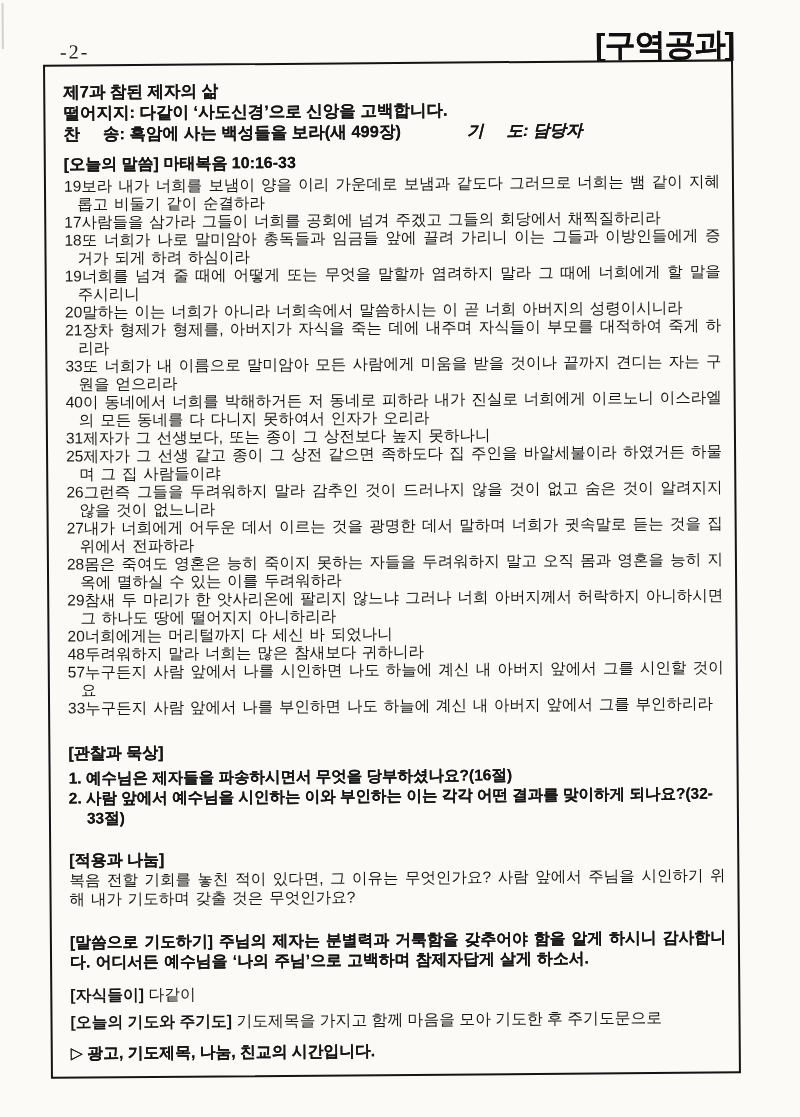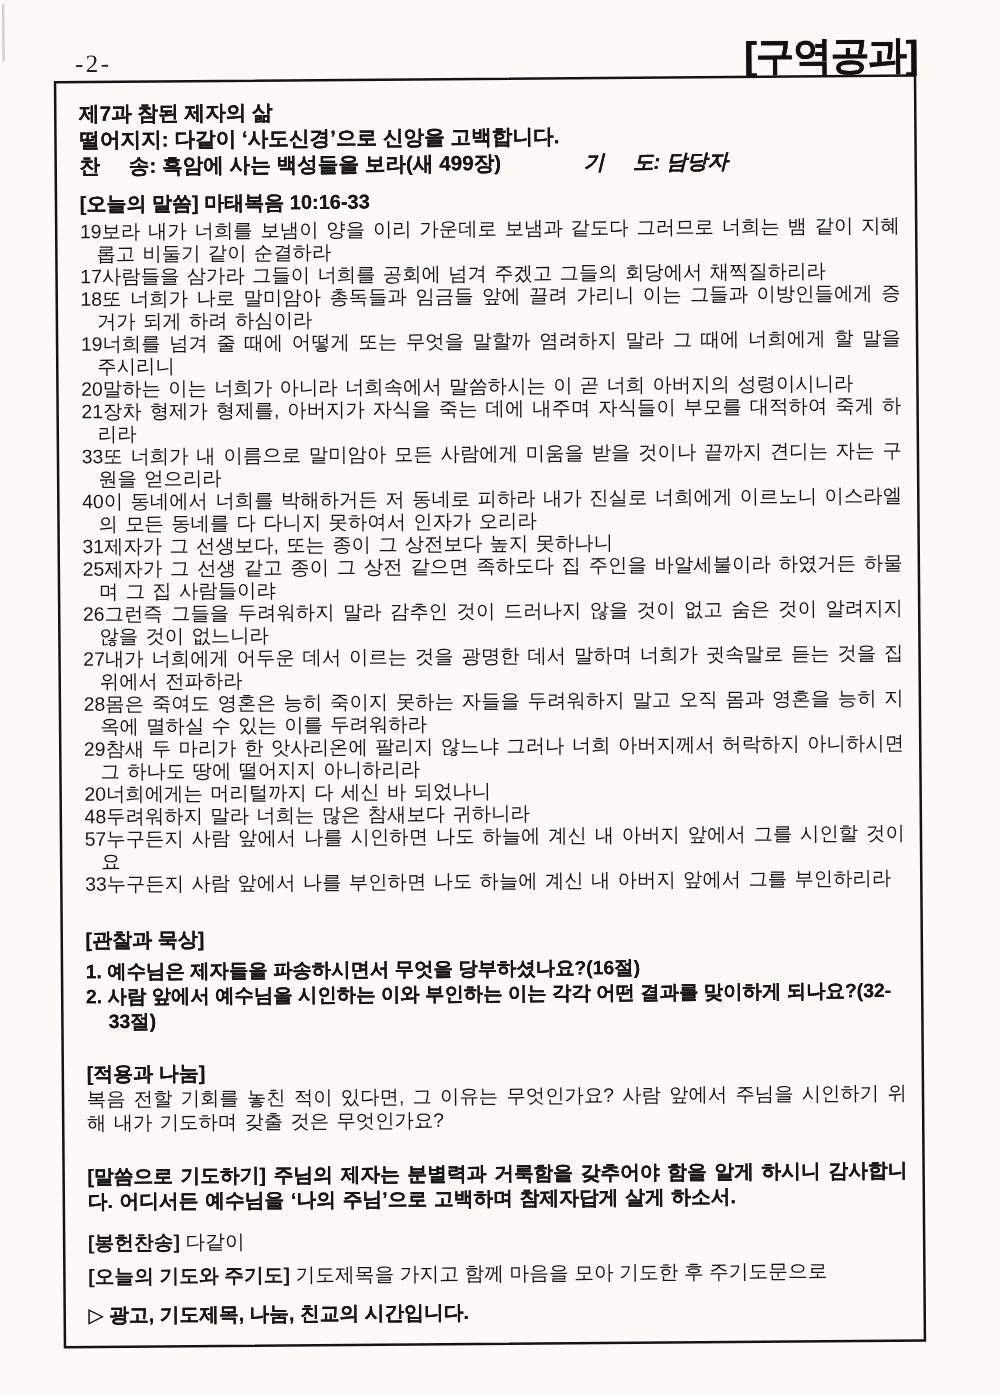--- a/index.html
+++ b/index.html
@@ -121,20 +121,20 @@
     <div class="questions" id="questions">
         <div class="question">1. 예수님은 제자들을 파송하시면서 무엇을 당부하셨나요?(16절)</div>
         <div class="question">2. 사람 앞에서 예수님을 시인하는 이와 부인하는 이는 각각 어떤 결과를 맞이하게 되나요?(32-33절)</div>
       </div>
 
     <div class="sec-heading app-heading">[적용과 나눔]</div>
     <div class="app-body">복음 전할 기회를 놓친 적이 있다면, 그 이유는 무엇인가요? 사람 앞에서 주님을 시인하기 위해 내가 기도하며 갖출 것은 무엇인가요?</div>
 
     <div class="prayer-para"><span class="inline-label">[말씀으로 기도하기]</span> <span>주님의 제자는 분별력과 거룩함을 갖추어야 함을 알게 하시니 감사합니다. 어디서든 예수님을 ‘나의 주님’으로 고백하며 참제자답게 살게 하소서.</span></div>
 
-    <div class="offering-line"><span class="inline-label">[봉헌찬송]</span> <span>다같이</span></div>
+    <div class="offering-line"><span class="inline-label">[자식들이]</span> <span>다같이</span></div>
 
     <div class="closing-line"><span class="inline-label">[오늘의 기도와 주기도]</span> <span>기도제목을 가지고 함께 마음을 모아 기도한 후 주기도문으로</span></div>
 
     <div class="announcement"><span>▷</span> <span>광고, 기도제목, 나눔, 친교의 시간입니다.</span></div>
 
   </div>
 </div>
 
 </body></html>

